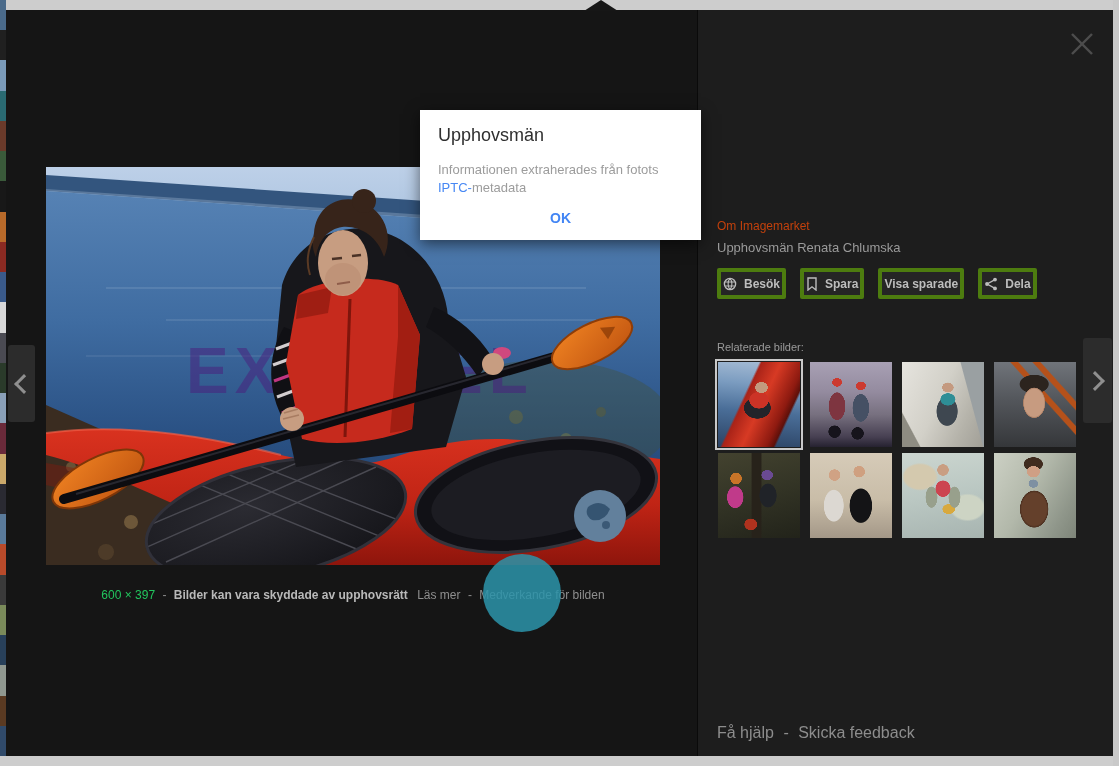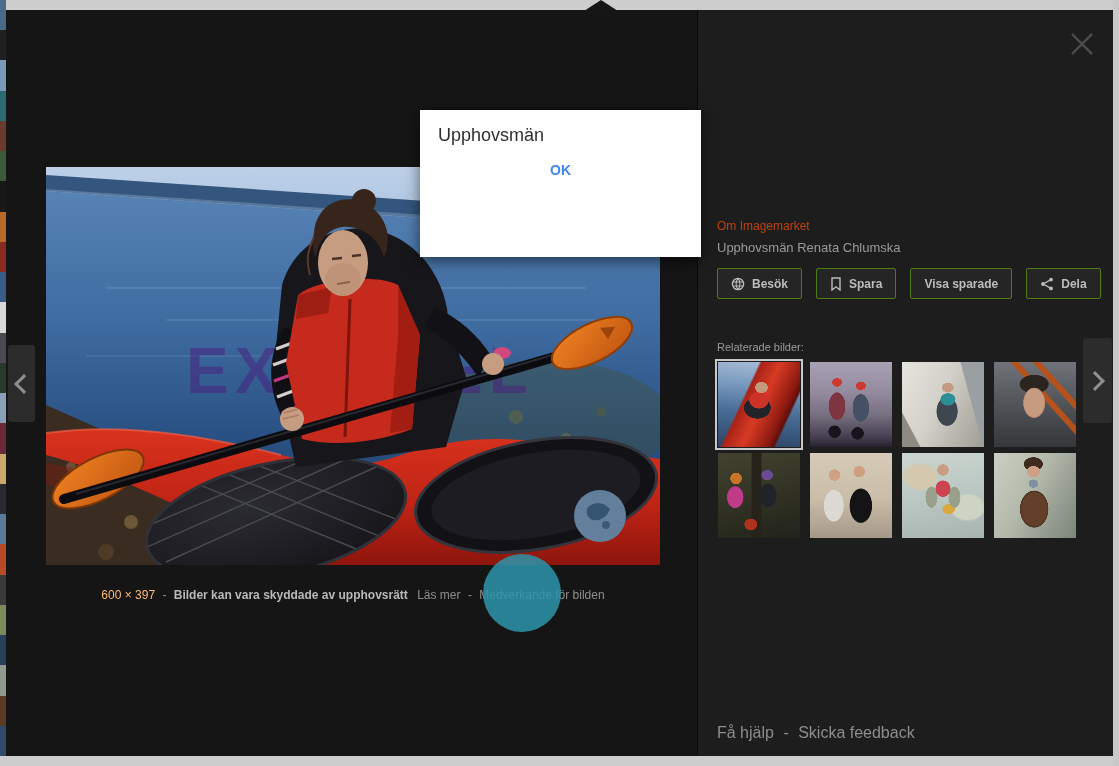--- a/index.html
+++ b/index.html
@@ -32,48 +32,48 @@
   .close-btn{position:absolute;left:1056px;top:14px;width:40px;height:40px;background:none;border:none;
     cursor:pointer;z-index:40;display:flex;align-items:center;justify-content:center;padding:0;}
 
   
   .main-image{position:absolute;left:40px;top:157px;width:614px;height:398px;overflow:hidden;z-index:5;cursor:pointer;}
   .main-image svg{display:block;}
 
   
   .caption{position:absolute;left:40px;top:578px;width:614px;text-align:center;font-size:12px;
     color:#8a8a8a;z-index:6;white-space:nowrap;}
-  .caption .dims{color:#fdba74;}
+  .caption .dims{color:#22c55e;}
   .caption .sep{color:#8a8a8a;margin:0 4px;}
   .caption .copy{color:#b9b9b9;font-weight:bold;}
   .caption .lnk{color:#8f8f8f;cursor:pointer;margin-left:6px;}
   .caption .lnk2{color:#8f8f8f;cursor:pointer;}
 
   
   .touch-circle{position:absolute;left:477px;top:544px;width:78px;height:78px;border-radius:50%;
     background:rgba(44,148,170,0.85);z-index:30;}
 
   
-  .dlg{position:absolute;left:414px;top:100px;width:281px;height:147px;background:#ffffff;
+  .dlg{position:absolute;left:414px;top:100px;width:281px;height:130px;background:#ffffff;
     box-shadow:0 4px 14px rgba(0,0,0,.55);z-index:50;box-sizing:border-box;padding:15px 18px 10px;}
   .dlg-title{font-size:18px;color:#2f2f2f;font-weight:400;margin:0 0 15px 0;}
   .dlg-field{font-size:13px;color:#3d3d3d;margin:0 0 14px 0;}
   .dlg-field b{font-weight:bold;}
   .dlg-info{font-size:13px;color:#9c9c9c;line-height:1.35;margin:0;}
   .dlg-link{color:#4788f4;cursor:pointer;}
   .dlg-ok{display:block;margin:13px auto 0;background:none;border:none;color:#4285f4;
     font-size:14px;font-weight:bold;cursor:pointer;font-family:inherit;}
 
   
   .d-title{position:absolute;left:711px;top:175px;width:390px;font-size:22px;color:#c9c9c9;z-index:10;}
   .d-source{position:absolute;left:711px;top:209px;font-size:12px;color:#c2410c;z-index:10;}
   .d-sub{position:absolute;left:711px;top:230px;font-size:13px;color:#9a9a9a;z-index:10;}
   .btn-row{position:absolute;left:711px;top:258px;display:flex;gap:14px;z-index:10;}
-  .gbtn{display:flex;align-items:center;gap:7px;background:#252525;border:1px solid #4d7c0f;
-    border-radius:2px;color:#bdbdbd;font-size:12px;font-weight:bold;padding:0 13px;height:31px;
+  .gbtn{display:flex;align-items:center;gap:7px;background:#252525;border:4px solid #4d7c0f;
+    border-radius:2px;color:#bdbdbd;font-size:12px;font-weight:bold;padding:0 2px;height:31px;
     cursor:pointer;font-family:inherit;box-sizing:border-box;}
   .gbtn svg{display:block;}
   .d-related{position:absolute;left:711px;top:331px;font-size:11px;color:#9a9a9a;z-index:10;}
   .related-grid{position:absolute;left:712px;top:352px;width:366px;display:flex;flex-wrap:wrap;
     column-gap:10px;row-gap:6px;z-index:10;}
   .thumb{width:82px;height:85px;cursor:pointer;}
   .thumb.sel{outline:2px solid #c9c9c9;outline-offset:1px;}
   .d-footer{position:absolute;left:711px;top:714px;font-size:16px;color:#8d8d8d;z-index:10;}
   .d-footer .flnk{cursor:pointer;color:#8d8d8d;}
   .d-footer .fsep{margin:0 5px;}
@@ -292,20 +292,21 @@
     <span class="copy">Bilder kan vara skyddade av upphovsrätt</span>
     <span class="lnk">Läs mer</span>
     <span class="sep">-</span>
     <span class="lnk2">Medverkande för bilden</span>
   </div>
 
   <div class="touch-circle"></div>
 
   <div class="dlg">
     <h1 class="dlg-title">Upphovsmän</h1>
+    <p class="dlg-info"><span>Informationen extraherades från fotots </span><span class="dlg-link">IPTC-</span><span>metadata</span></p>
     <button class="dlg-ok">OK</button>
   </div>
 
   <div class="d-source">Om Imagemarket</div>
   <div class="d-sub">Upphovsmän Renata Chlumska</div>
 
   <div class="btn-row">
     <button class="gbtn">
       <svg width="14" height="14" viewBox="0 0 14 14">
         <circle cx="7" cy="7" r="5.6" fill="none" stroke="#bdbdbd" stroke-width="1.4"></circle>

